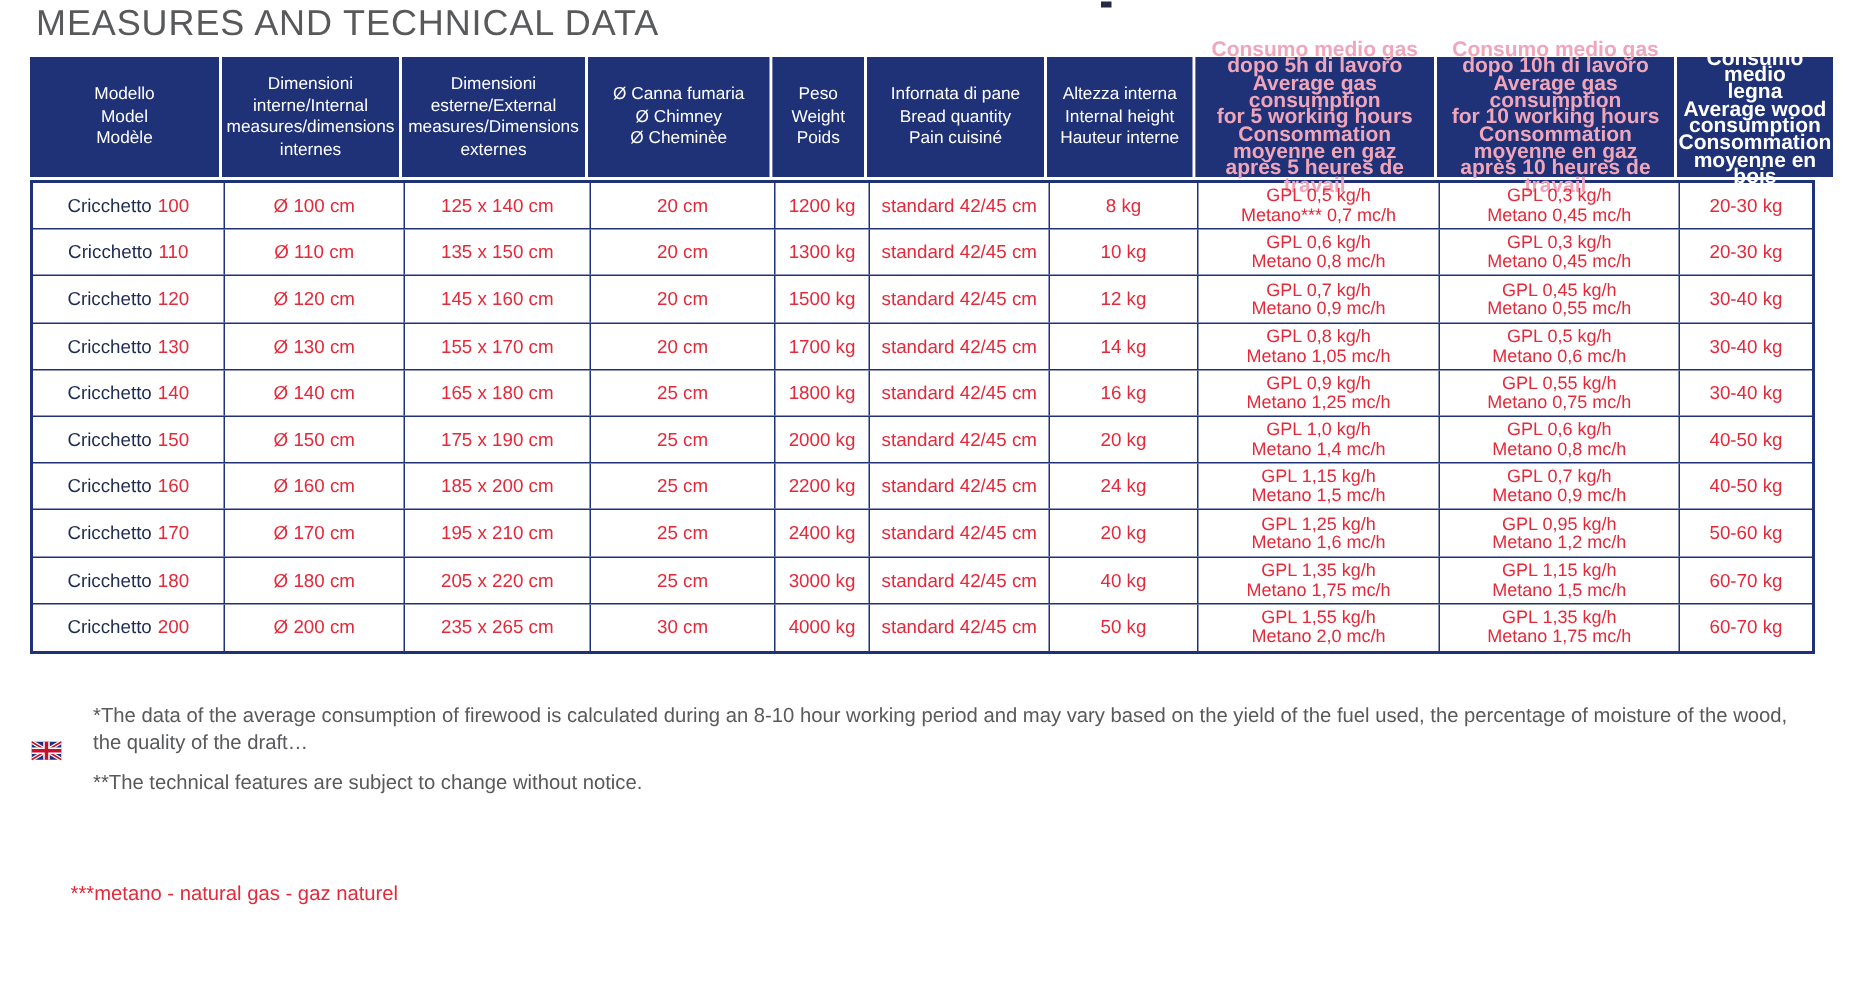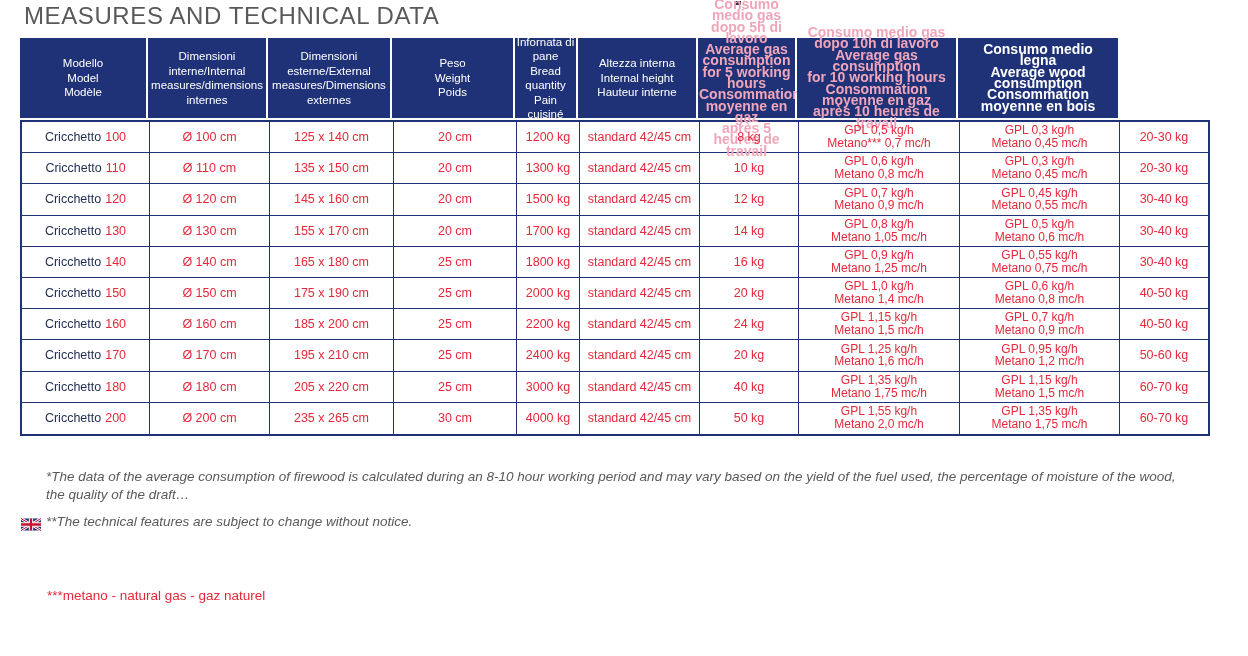--- a/index.html
+++ b/index.html
@@ -35,22 +35,22 @@
   }
   .bcell:last-child{border-right:none}
   .red{color:#e4293a}
   .gas{font-size:12px;line-height:12.9px}
   .model{flex-direction:row;gap:4px}
   .model .mname{color:#1d2b50}
   .model .mnum{color:#e4293a}
 
   .footnote{
     position:absolute;left:21px;top:468px;width:1172px;
-    display:flex;align-items:flex-end;gap:5px;
-    color:#58595b;font-size:13.5px;line-height:17.5px;font-style:italic;
+    display:flex;align-items:center;gap:21px;
+    color:#58595b;font-size:13.5px;line-height:17.5px;
   }
   .flag{flex:0 0 auto;margin-top:2px}
   .flag svg{display:block}
   .ftext{width:1145px}
   .ftext p{margin:0}
   .ftext .p2{margin-top:10px}
   .rednote{position:absolute;left:47px;top:588px;margin:0;color:#e4293a;font-size:13.5px}
 </style>
 </head>
 <body>
@@ -70,20 +70,25 @@
         <div>Dimensioni</div>
         <div>interne/Internal</div>
         <div>measures/dimensions</div>
         <div>internes</div>
       </div>
       <div class="hcell">
         <div>Dimensioni</div>
         <div>esterne/External</div>
         <div>measures/Dimensions</div>
         <div>externes</div>
+      </div>
+      <div class="hcell">
+        <div>Ø Canna fumaria</div>
+        <div>Ø Chimney</div>
+        <div>Ø Cheminèe</div>
       </div>
       <div class="hcell">
         <div>Peso</div>
         <div>Weight</div>
         <div>Poids</div>
       </div>
       <div class="hcell">
         <div>Infornata di pane</div>
         <div>Bread quantity</div>
         <div>Pain cuisiné</div>

